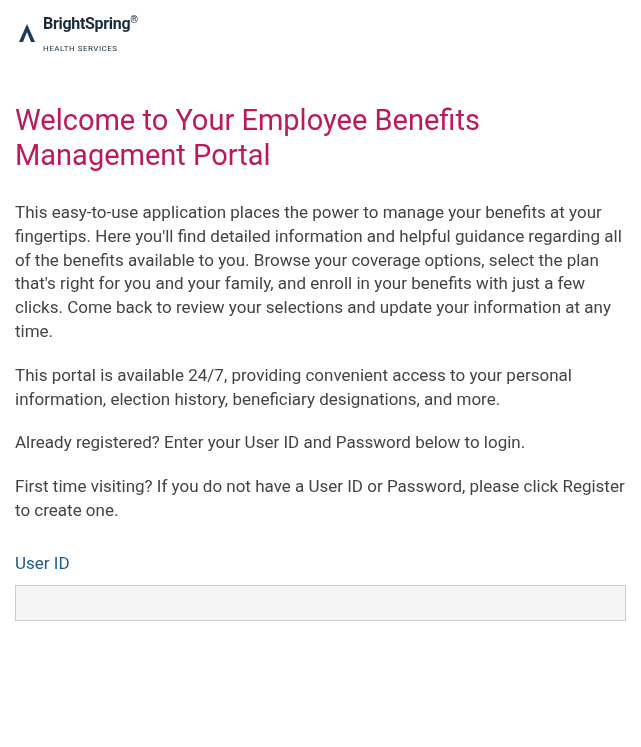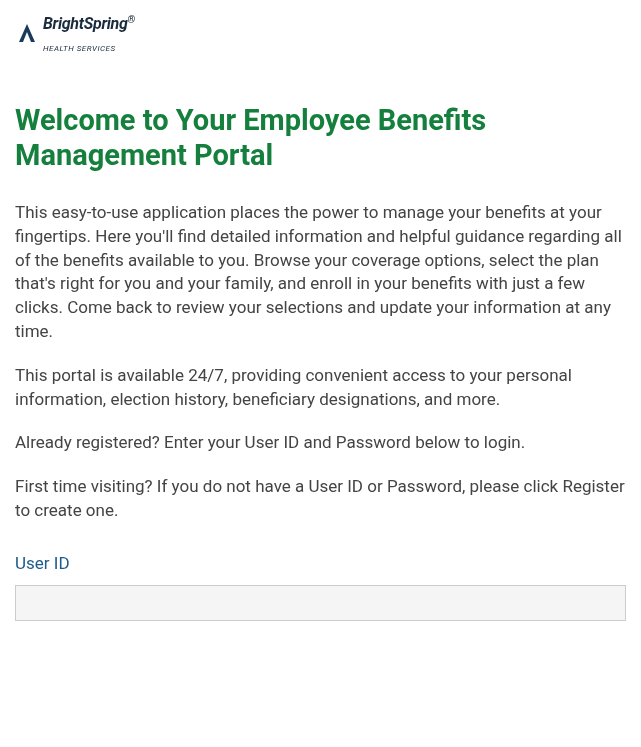--- a/index.html
+++ b/index.html
@@ -11,21 +11,20 @@
       font-family: -apple-system, BlinkMacSystemFont, "Segoe UI", Roboto, "Helvetica Neue", Arial, sans-serif;
       background: #ffffff;
       width: 641px;
       padding: 15px;
     }
     .logo-container {
       display: flex;
       align-items: center;
       gap: 4px;
       margin-bottom: 50px;
-      font-style: italic;
     }
     .logo-icon svg {
       width: 24px;
       height: 24px;
       display: block;
     }
     .logo-text {
       display: flex;
       flex-direction: column;
       line-height: 1;
@@ -37,22 +36,22 @@
       letter-spacing: -0.3px;
     }
     .brand-sub {
       font-size: 8px;
       color: #1a2b3c;
       letter-spacing: 0.5px;
       margin-top: 13px;
     }
     h1 {
       font-size: 29px;
-      font-weight: 700;
-      color: #15803d;
+      font-weight: 400;
+      color: #be185d;
       line-height: 1.2;
       margin-bottom: 28px;
     }
     .body-text p {
       font-size: 17px;
       color: #444444;
       line-height: 1.4;
       margin-bottom: 20px;
     }
     .form-section {

